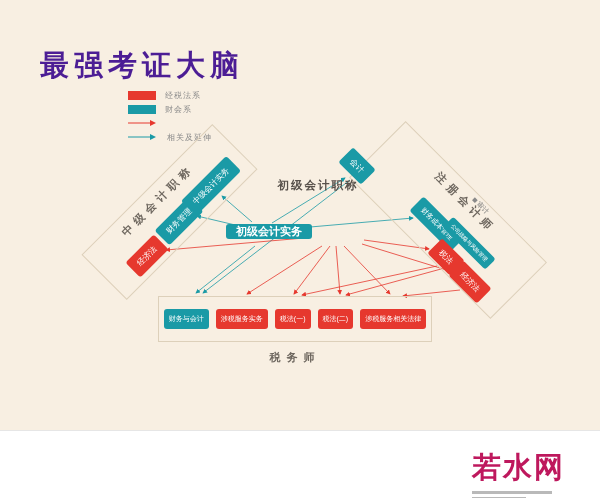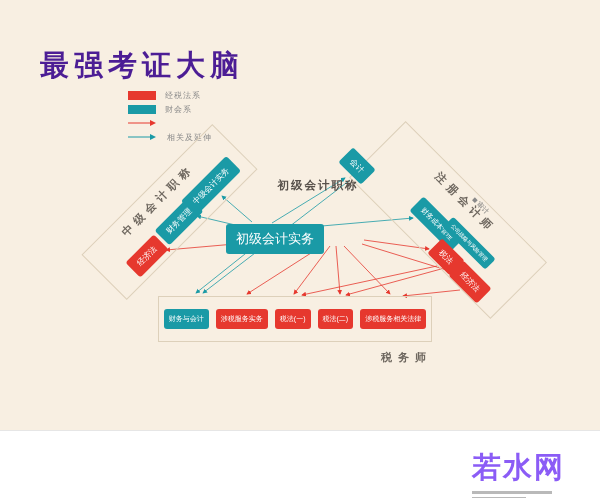--- a/index.html
+++ b/index.html
@@ -22,32 +22,32 @@
   .note { position:absolute; left:102px; top:1px; font-size:7px; color:#777; white-space:nowrap; }
   .note .sq { display:inline-block; width:4px; height:4px; background:#8a8a8a; margin-right:2px; vertical-align:middle; }
 
   .pill { position:absolute; color:#fff; font-size:8px; padding:5px 8px; border-radius:3px; white-space:nowrap; }
   .pill.teal { background:#1a9aa6; } .pill.red { background:#e6382e; }
   .pill.rot-l { transform:translate(-50%,-50%) rotate(-45deg); }
   .pill.rot-r { transform:translate(-50%,-50%) rotate(45deg); }
 
   .junior-label { position:absolute; left:250px; top:178px; width:96px; text-align:center; font-size:11.5px; font-weight:bold; color:#57504a; letter-spacing:2px;margin-left:20px; }
   .junior-pills { position:absolute; left:226px; top:224px; display:flex; gap:8px; }
-  .junior-pills .pill { position:static; transform:none; font-size:13px; padding:6px 10px; }
+  .junior-pills .pill { position:static; transform:none; font-size:11px; padding:0 10px;font-weight:bold; }
 
   #box-tax { left:158px; top:296px; width:274px; height:46px; align-items:center; gap:7px; padding:0 4px; }
   #box-tax .pill { position:static; transform:none; font-size:7px; padding:5px 5px; }
-  .tax-label { position:absolute; left:158px; top:350px; width:274px; text-align:right; font-size:11px; font-weight:bold; color:#6e675f; letter-spacing:6px; }
+  .tax-label { position:absolute; left:158px; top:350px; width:274px; text-align:center; font-size:11px; font-weight:bold; color:#6e675f; letter-spacing:6px; }
 
   svg.arrows { position:absolute; left:0; top:0; pointer-events:none; }
 
   .footer { position:absolute; left:0; top:430px; width:600px; height:68px; background:#fff; border-top:1px solid #e6e6e6; }
 
   .watermark { position:absolute; left:466px; top:444px; background:#fff; padding:4px 6px 2px; z-index:5; }
-  .wm-text { font-size:29px; font-weight:bold; color:#8b5cf6; letter-spacing:2px; font-family:"Liberation Serif","DejaVu Serif",serif; }
+  .wm-text { font-size:29px; font-weight:bold; color:#be185d; letter-spacing:2px; font-family:"Liberation Serif","DejaVu Serif",serif; }
   .wm-bar { height:3px; background:#b9b9b9; margin-top:3px; }
   .wm-bar.b1 { width:80px; } .wm-bar.b2 { width:54px; margin-bottom:2px; }
 </style>
 </head>
 <body>
 
 <div class="title">最强考证大脑</div>
 
 <div class="legend">
   <div class="lrow">

